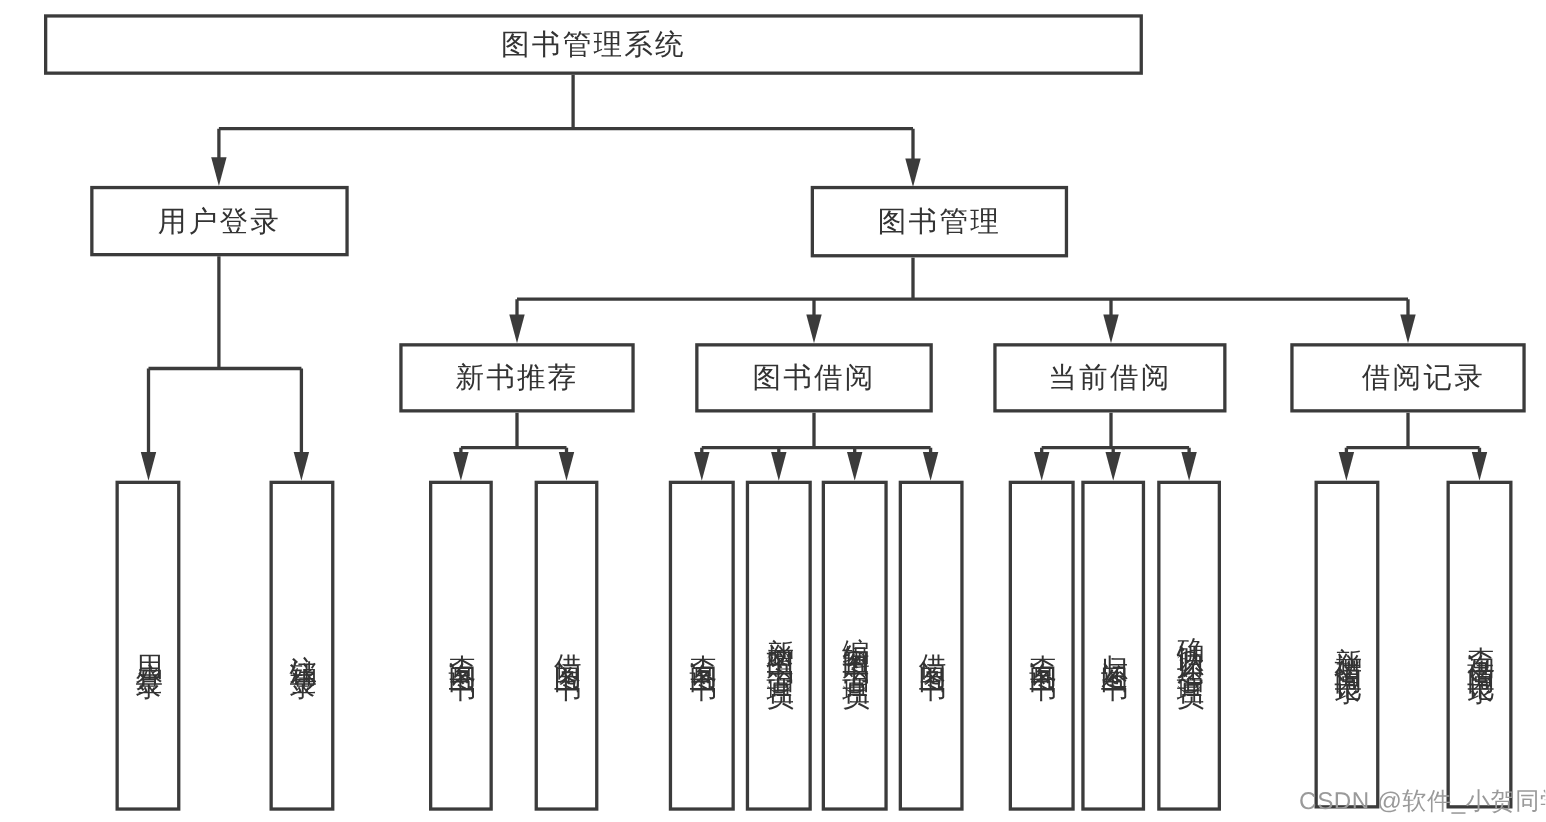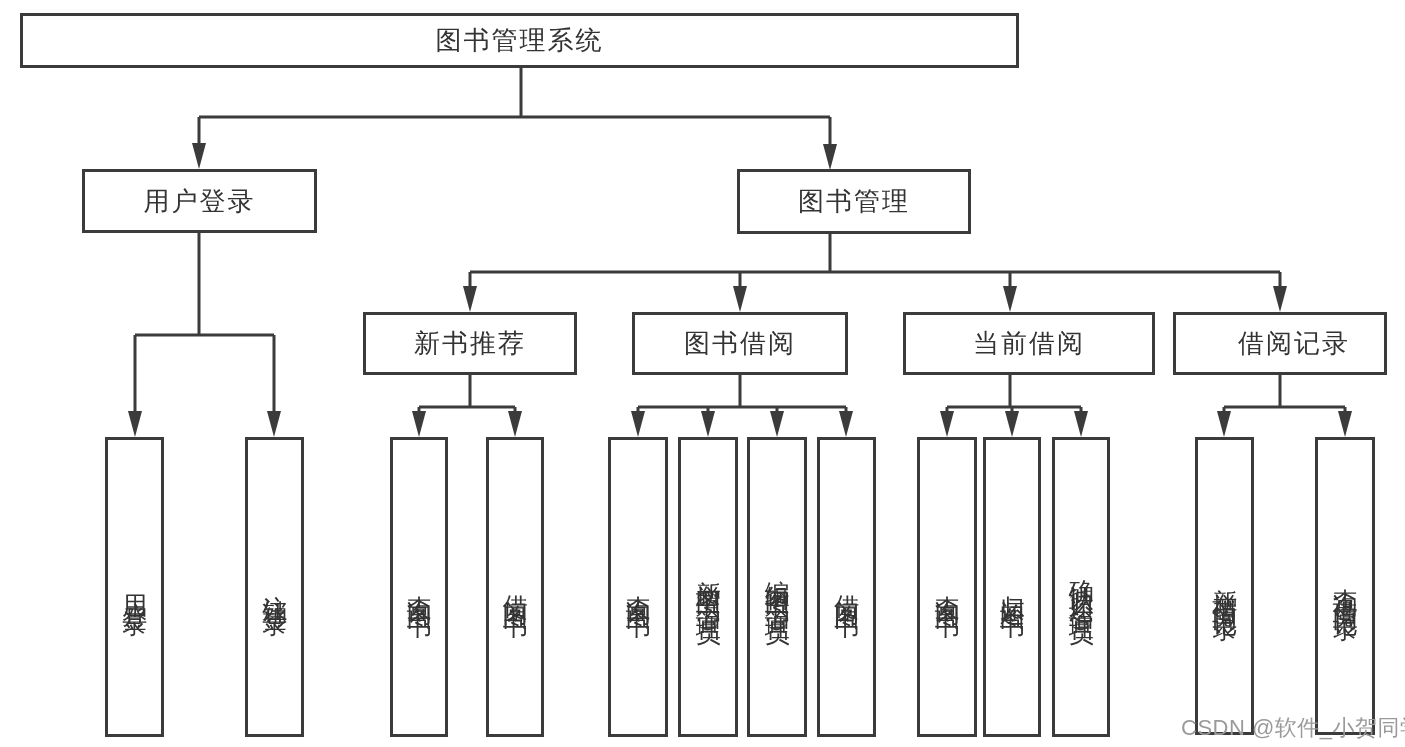--- a/index.html
+++ b/index.html
@@ -95,28 +95,28 @@
       <polygon points="777,437 770,411 784,411"></polygon>
       <polygon points="846,437 839,411 853,411"></polygon>
       <polygon points="947,437 940,411 954,411"></polygon>
       <polygon points="1012,437 1005,411 1019,411"></polygon>
       <polygon points="1081,437 1074,411 1088,411"></polygon>
       <polygon points="1224,437 1217,411 1231,411"></polygon>
       <polygon points="1345,437 1338,411 1352,411"></polygon>
     </g>
   </svg>
 
-  <div class="hbox" style="left:20px; top:13px; width:999px; height:55px;">图书管理系统</div>
+  <div class="hbox" style="left:40px; top:13px; width:999px; height:55px;">图书管理系统</div>
 
   <div class="hbox" style="left:82px; top:169px; width:235px; height:64px;">用户登录</div>
   <div class="hbox" style="left:713px; top:169px; width:234px; height:65px;margin-left:24px;">图书管理</div>
 
   <div class="hbox" style="left:363px; top:312px; width:214px; height:63px;">新书推荐</div>
   <div class="hbox" style="left:632px; top:312px; width:216px; height:63px;">图书借阅</div>
-  <div class="hbox" style="left:903px; top:312px; width:252px; height:63px;">当前借阅</div>
+  <div class="hbox" style="left:903px; top:312px; width:212px; height:63px;">当前借阅</div>
   <div class="hbox" style="left:1173px; top:312px; width:214px; height:63px;padding-left:28px;">借阅记录</div>
 
   <div class="vbox" style="left:105px; top:437px; width:59px; height:300px;">
     <span>用户登录</span>
   </div>
   <div class="vbox" style="left:245px; top:437px; width:59px; height:300px;">
     <span>注销登录</span>
   </div>
 
   <div class="vbox" style="left:390px; top:437px; width:58px; height:300px;">

